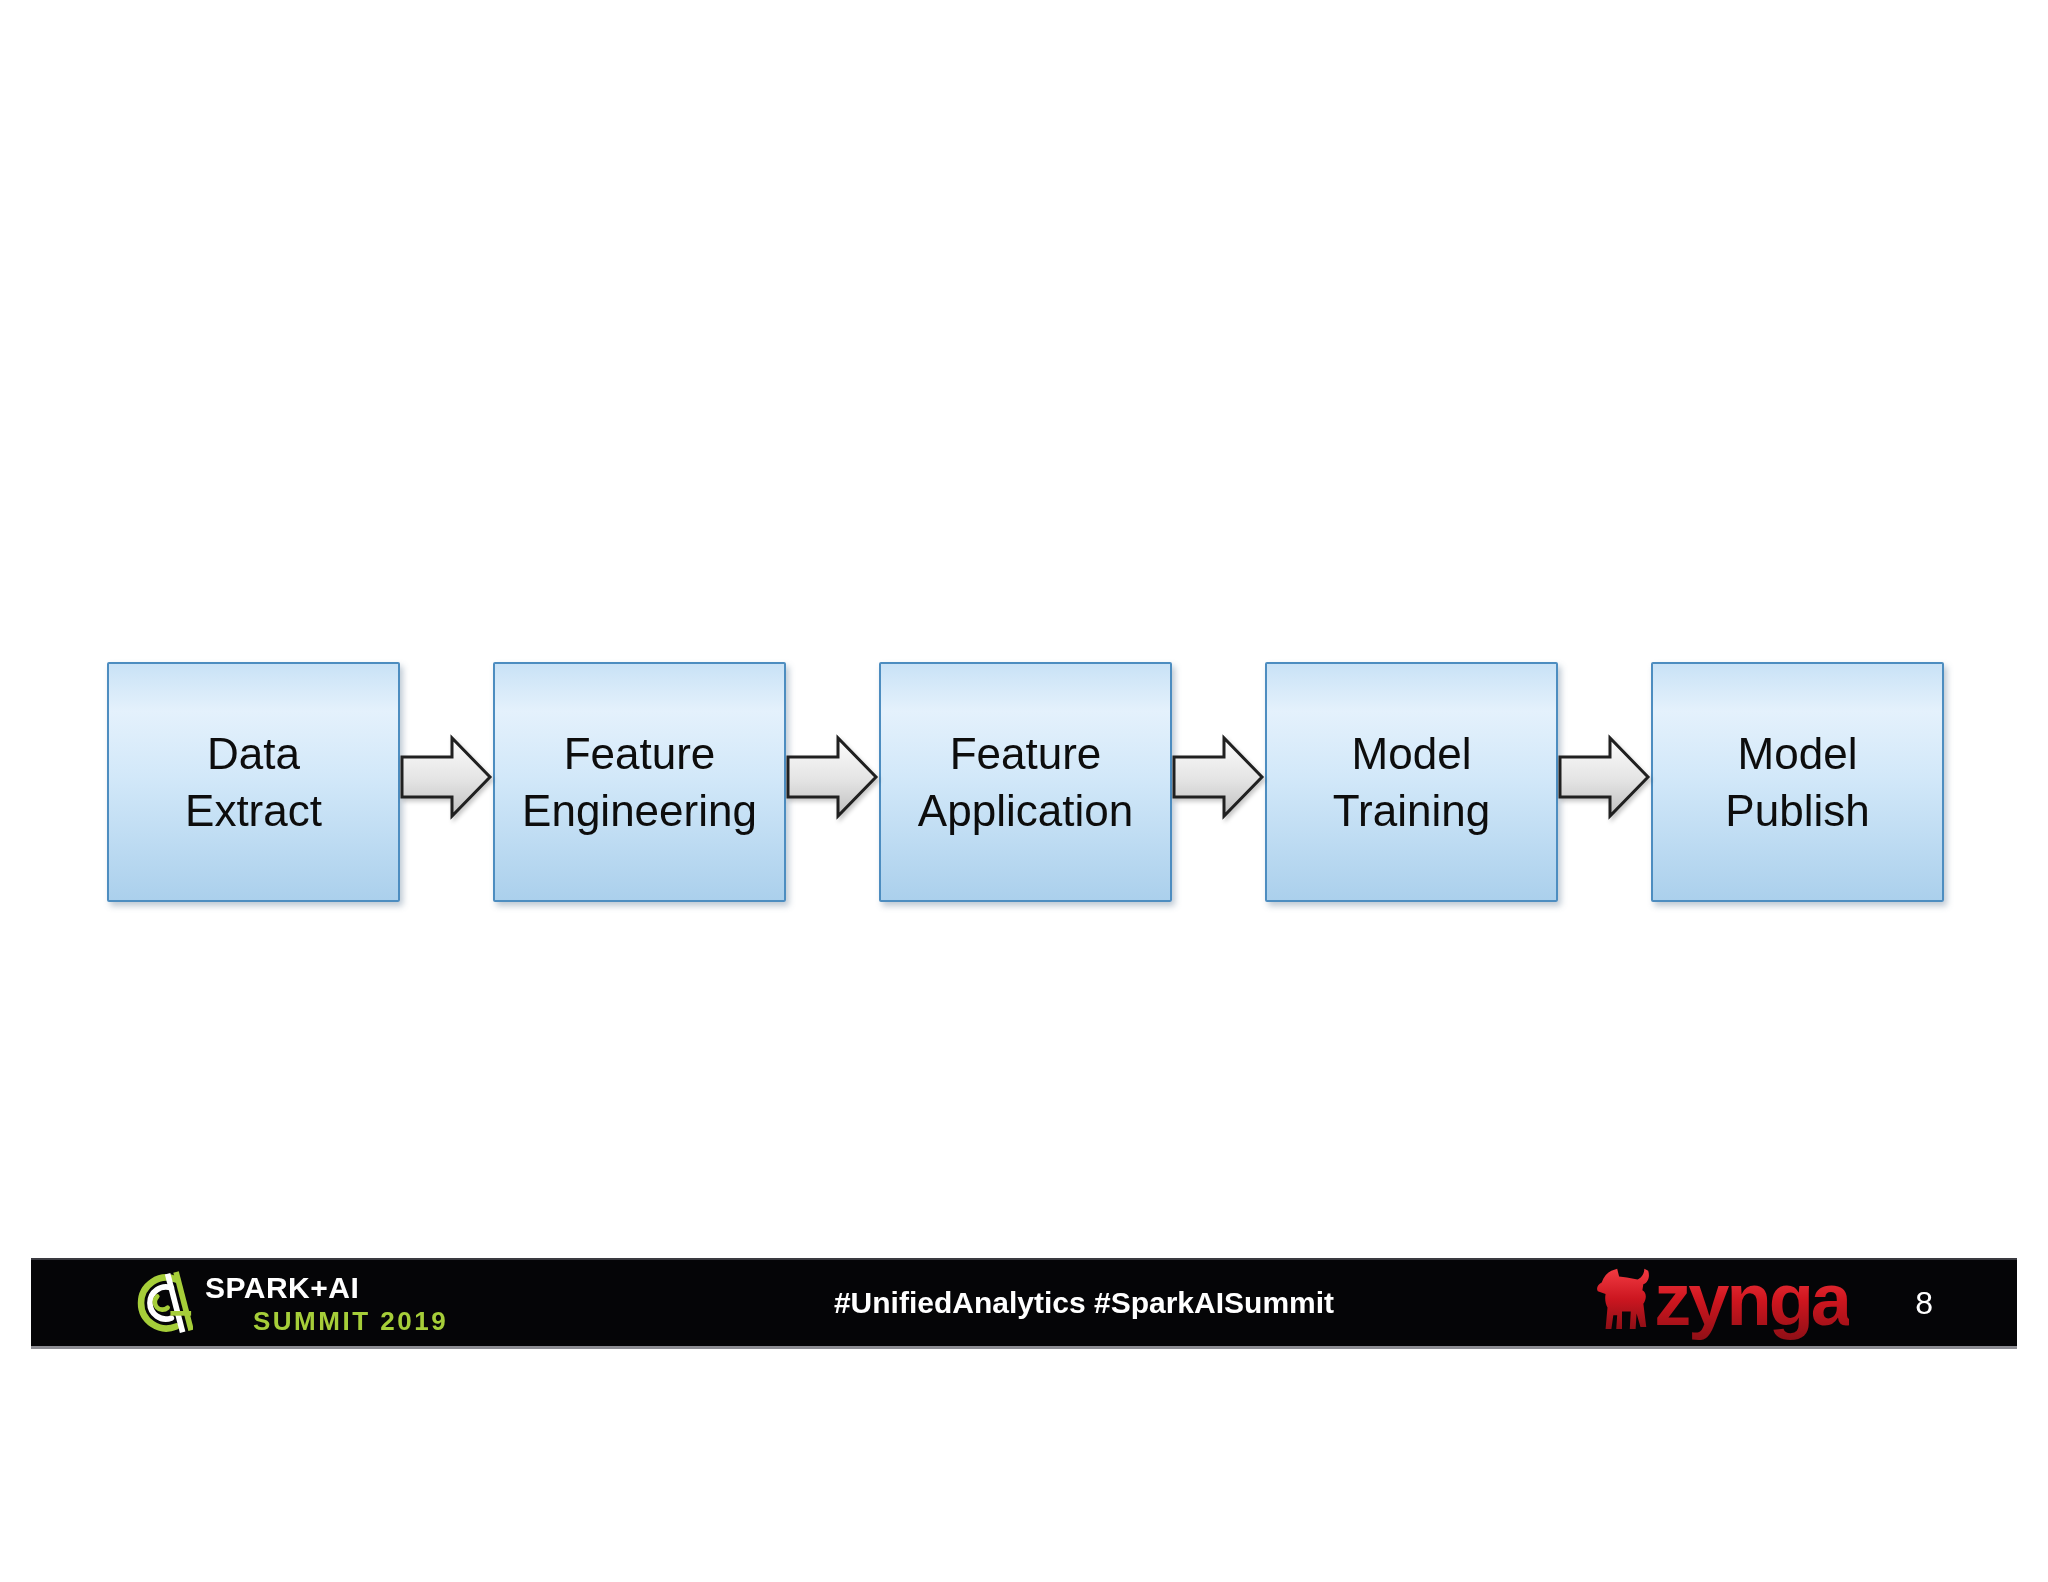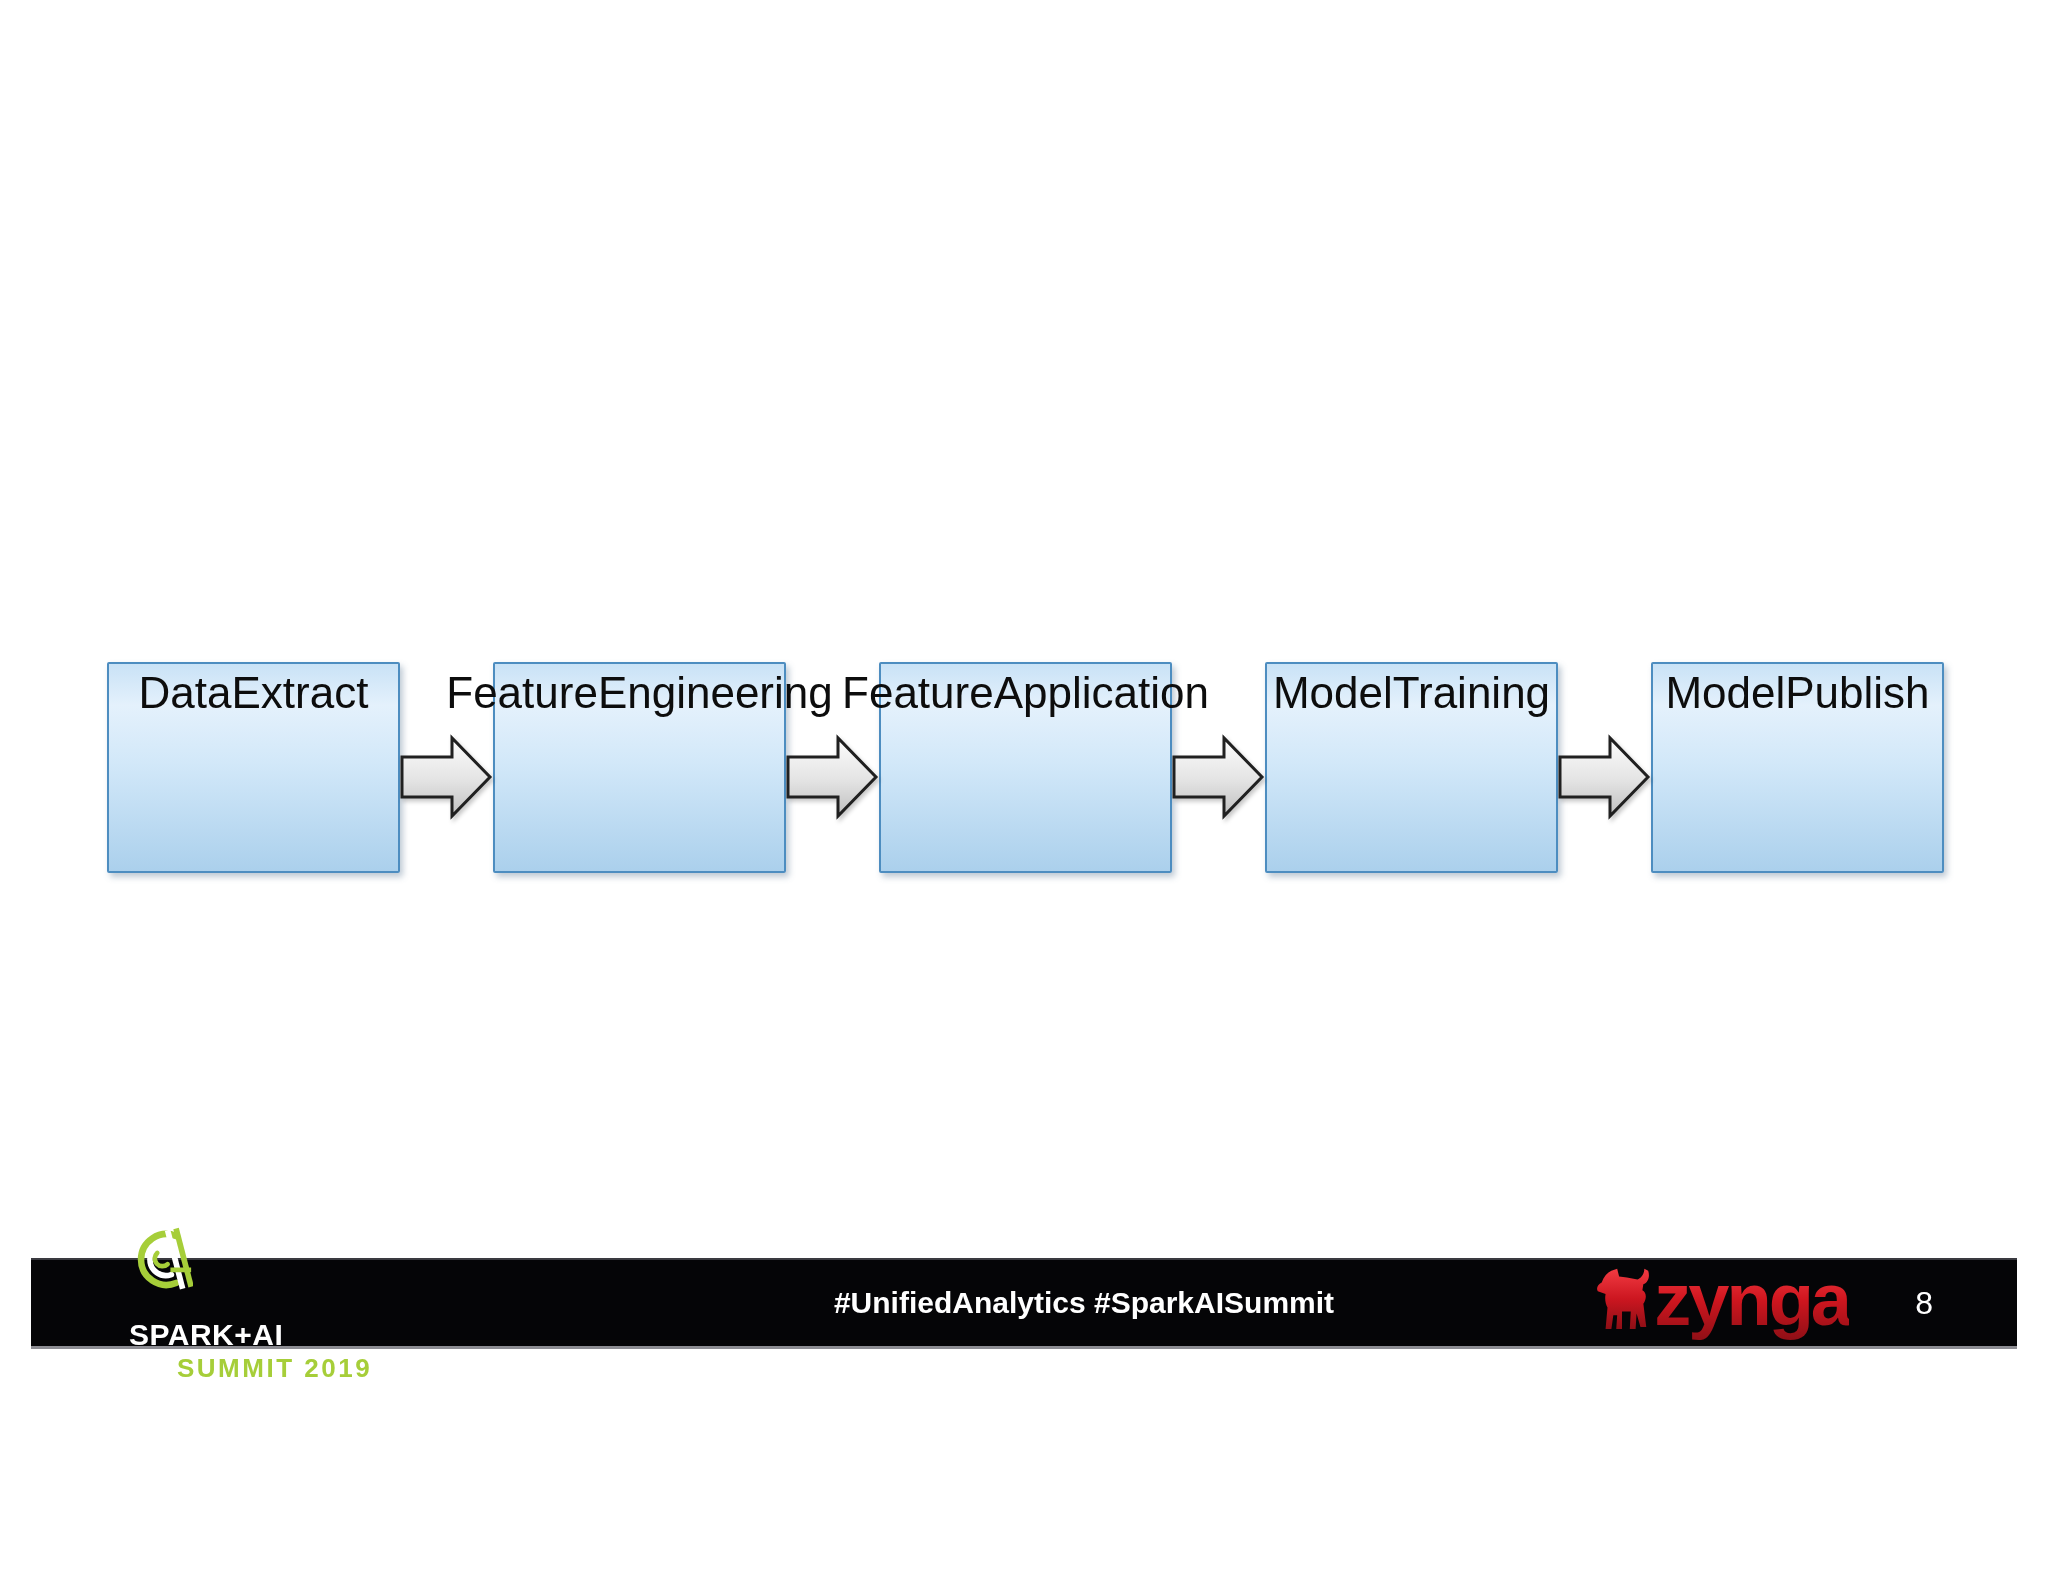--- a/index.html
+++ b/index.html
@@ -28,26 +28,27 @@
   
   .pipeline {
     position:absolute;
     left:107px; top:662px;
     width:1837px; height:230px;
     display:flex;
     align-items:stretch;
   }
   .step {
     width:293px;
-    height:211px;
+    height:240px;
     background:linear-gradient(180deg,#c9e2f6 0%,#e4f1fc 20%,#d2e8f9 48%,#abd0ec 100%);
     border:2px solid #4d8dc0;
     border-radius:2px;
     box-shadow:3px 4px 6px rgba(110,135,160,0.45);
     display:flex;
+    flex-direction:column;
     justify-content:center;
     text-align:center;
     font-size:44px;
     line-height:1.3;
     color:#0d0d0d;
   }
   .arrow-slot {
     width:93px;
     display:flex;
     align-items:center;
@@ -65,23 +66,22 @@
     width:1986px; height:91px;
     background:#050507;
     border-top:2px solid #3a3a40;
     border-bottom:3px solid #8d8d93;
   }
   .conf-logo {
     position:absolute;
     left:98px; top:50%;
     transform:translateY(-50%);
     display:flex;
-    align-items:flex-start;
-    gap:26px;
-    flex-direction:column;
+    align-items:center;
+    gap:12px;
   }
   .conf-logo-text { display:flex; flex-direction:column; }
   .conf-name {
     font-size:30px;
     font-weight:bold;
     color:#ffffff;
     letter-spacing:0.5px;
     line-height:1;
     white-space:nowrap;
   }

